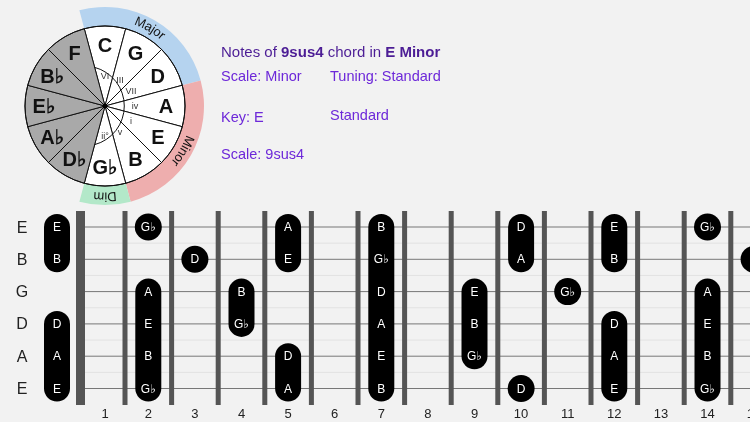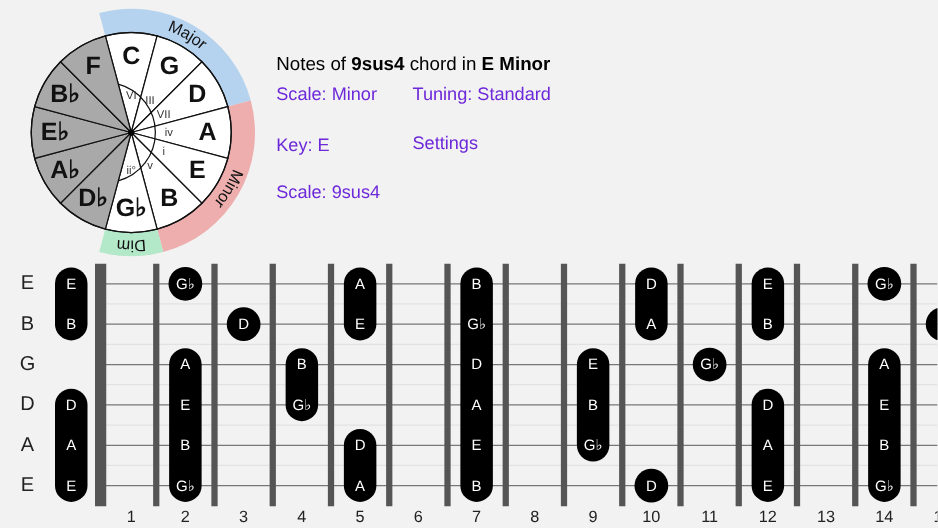--- a/index.html
+++ b/index.html
@@ -4,21 +4,21 @@
 <style>
   html, body { margin:0; padding:0; }
   body {
     width:750px; height:422px; overflow:hidden;
     background:#f2f2f2;
     font-family:"Liberation Sans", sans-serif;
     position:relative;
   }
   #wheel { position:absolute; left:0; top:0; width:215px; height:210px; }
   .info { position:absolute; color:#6d28d9; font-size:14.5px; cursor:pointer; }
-  .title { position:absolute; left:221px; top:43px; font-size:15px; color:#000000; }
+  .title { position:absolute; left:221px; top:43px; font-size:15px; color:#4c1d95; }
   .title b { font-weight:bold; }
   #fretboard { position:absolute; left:0; top:205px; width:750px; height:217px; }
 </style>
 </head>
 <body>
 
 <svg id="wheel" viewBox="0 0 215 210" xmlns="http://www.w3.org/2000/svg">
     <path d="M79.37691453485044,10.37334319738224 A99,99 0 0 1 200.62665680261776,80.37691453485044 L182.27406610312545,85.29447639179834 A80,80 0 0 0 84.29447639179833,28.725933896874537 Z" fill="#b5d3ef"></path>
     <path id="arcpath0" d="M105,16.5 A89.5,89.5 0 0 1 182.50927363870727,61.25000000000001" fill="none"></path>
     <text font-size="13" fill="#111" dominant-baseline="middle" font-family="Liberation Sans, sans-serif"><textPath href="#arcpath0" startOffset="50%" text-anchor="middle">Major</textPath></text>
@@ -63,21 +63,21 @@
     <text x="74.49999999999997" y="53.17245036914926" text-anchor="middle" dominant-baseline="central" font-size="20" font-weight="bold" fill="#111" font-family="Liberation Sans, sans-serif">F</text>
     <circle cx="105" cy="106" r="2.5" fill="#000"></circle>
   </svg>
 
 <div class="title">
   <span>Notes of </span><b>9sus4</b><span> chord in </span><b>E Minor</b>
 </div>
 <div class="info" style="left:221px;top:68px;">Scale: Minor</div>
 <div class="info" style="left:330px;top:68px;">Tuning: Standard</div>
 <div class="info" style="left:221px;top:109px;text-align:right;">Key: E</div>
-<div class="info" style="left:330px;top:107px;">Settings</div>
+<div class="info" style="left:330px;top:107px;">Standard</div>
 <div class="info" style="left:221px;top:146px;">Scale: 9sus4</div>
 
 <svg id="fretboard" viewBox="0 0 750 217" xmlns="http://www.w3.org/2000/svg">
     <line x1="76" y1="38.15" x2="750" y2="38.15" stroke="#e2e2e2" stroke-width="1"></line>
     <line x1="76" y1="70.44999999999999" x2="750" y2="70.44999999999999" stroke="#e2e2e2" stroke-width="1"></line>
     <line x1="76" y1="102.75" x2="750" y2="102.75" stroke="#e2e2e2" stroke-width="1"></line>
     <line x1="76" y1="135.04999999999998" x2="750" y2="135.04999999999998" stroke="#e2e2e2" stroke-width="1"></line>
     <line x1="76" y1="167.35" x2="750" y2="167.35" stroke="#e2e2e2" stroke-width="1"></line>
     <line x1="76" y1="22" x2="750" y2="22" stroke="#777" stroke-width="1"></line>
     <text x="22" y="22" text-anchor="middle" dominant-baseline="central" font-size="16" fill="#222" font-family="Liberation Sans, sans-serif">E</text>

